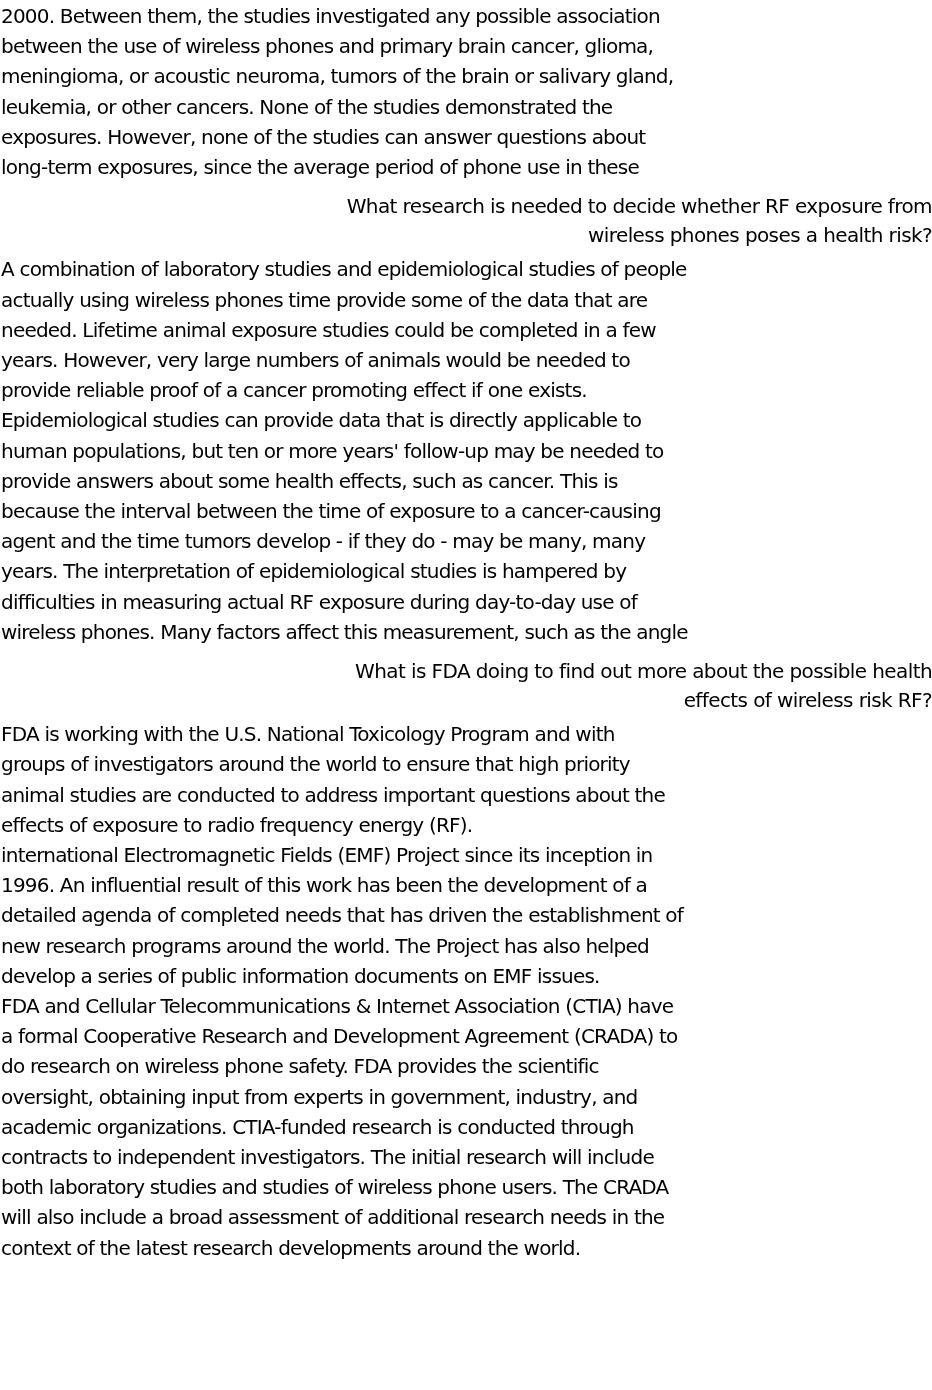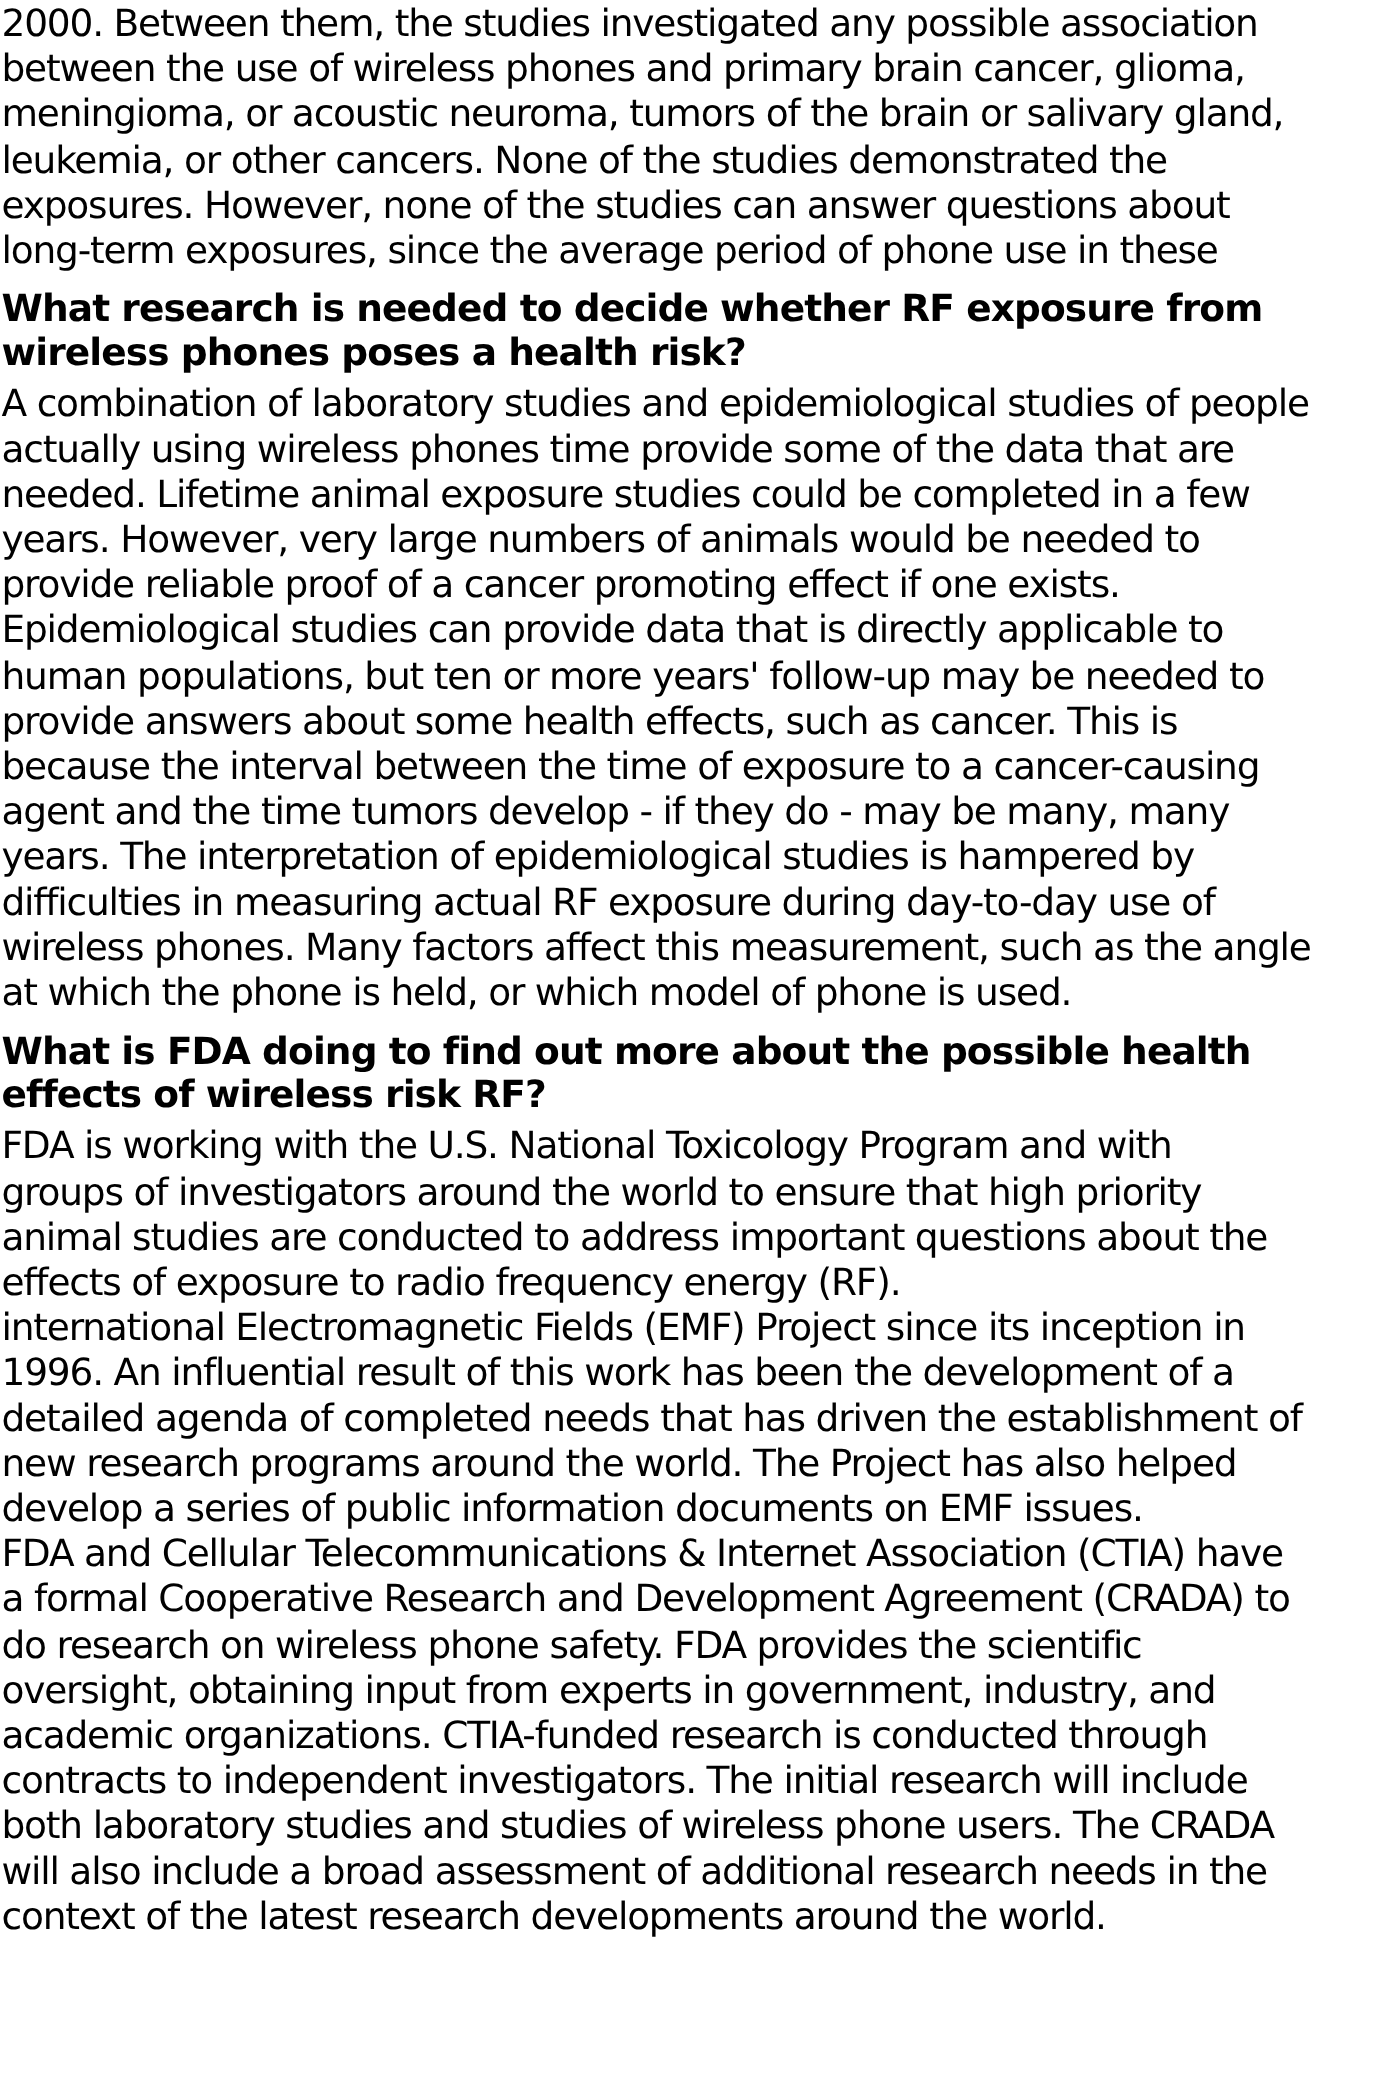--- a/index.html
+++ b/index.html
@@ -16,32 +16,33 @@
   }
   .doc {
     padding: 1px 0 0 1px;
     width: 931px;
   }
   .block {
     margin: 0;
   }
   .line {
     white-space: pre;
-    font-size: 25px;
+    font-size: 20px;
     line-height: 30.2px;
     letter-spacing: -0.8px;
     overflow: hidden;
   }
   .heading {
     margin: 10px 0 5px 0;
   }
   .heading .line {
-    font-weight: 700;
+    font-weight: 400;
     line-height: 28.6px;
     letter-spacing: -0.6px;
+    text-align: right;
   }
 </style>
 </head>
 <body>
 
 <div class="doc">
   <div id="doc-body">
       <div class="block paragraph">
         <div class="line">2000. Between them, the studies investigated any possible association</div>
         <div class="line">between the use of wireless phones and primary brain cancer, glioma,</div>
@@ -61,21 +62,20 @@
         <div class="line">years. However, very large numbers of animals would be needed to</div>
         <div class="line">provide reliable proof of a cancer promoting effect if one exists.</div>
         <div class="line">Epidemiological studies can provide data that is directly applicable to</div>
         <div class="line">human populations, but ten or more years' follow-up may be needed to</div>
         <div class="line">provide answers about some health effects, such as cancer. This is</div>
         <div class="line">because the interval between the time of exposure to a cancer-causing</div>
         <div class="line">agent and the time tumors develop - if they do - may be many, many</div>
         <div class="line">years. The interpretation of epidemiological studies is hampered by</div>
         <div class="line">difficulties in measuring actual RF exposure during day-to-day use of</div>
         <div class="line">wireless phones. Many factors affect this measurement, such as the angle</div>
-        <div class="line">at which the phone is held, or which model of phone is used.</div>
       </div>
       <div class="block heading">
         <div class="line">What is FDA doing to find out more about the possible health</div>
         <div class="line">effects of wireless risk RF?</div>
       </div>
       <div class="block paragraph">
         <div class="line">FDA is working with the U.S. National Toxicology Program and with</div>
         <div class="line">groups of investigators around the world to ensure that high priority</div>
         <div class="line">animal studies are conducted to address important questions about the</div>
         <div class="line">effects of exposure to radio frequency energy (RF).</div>

